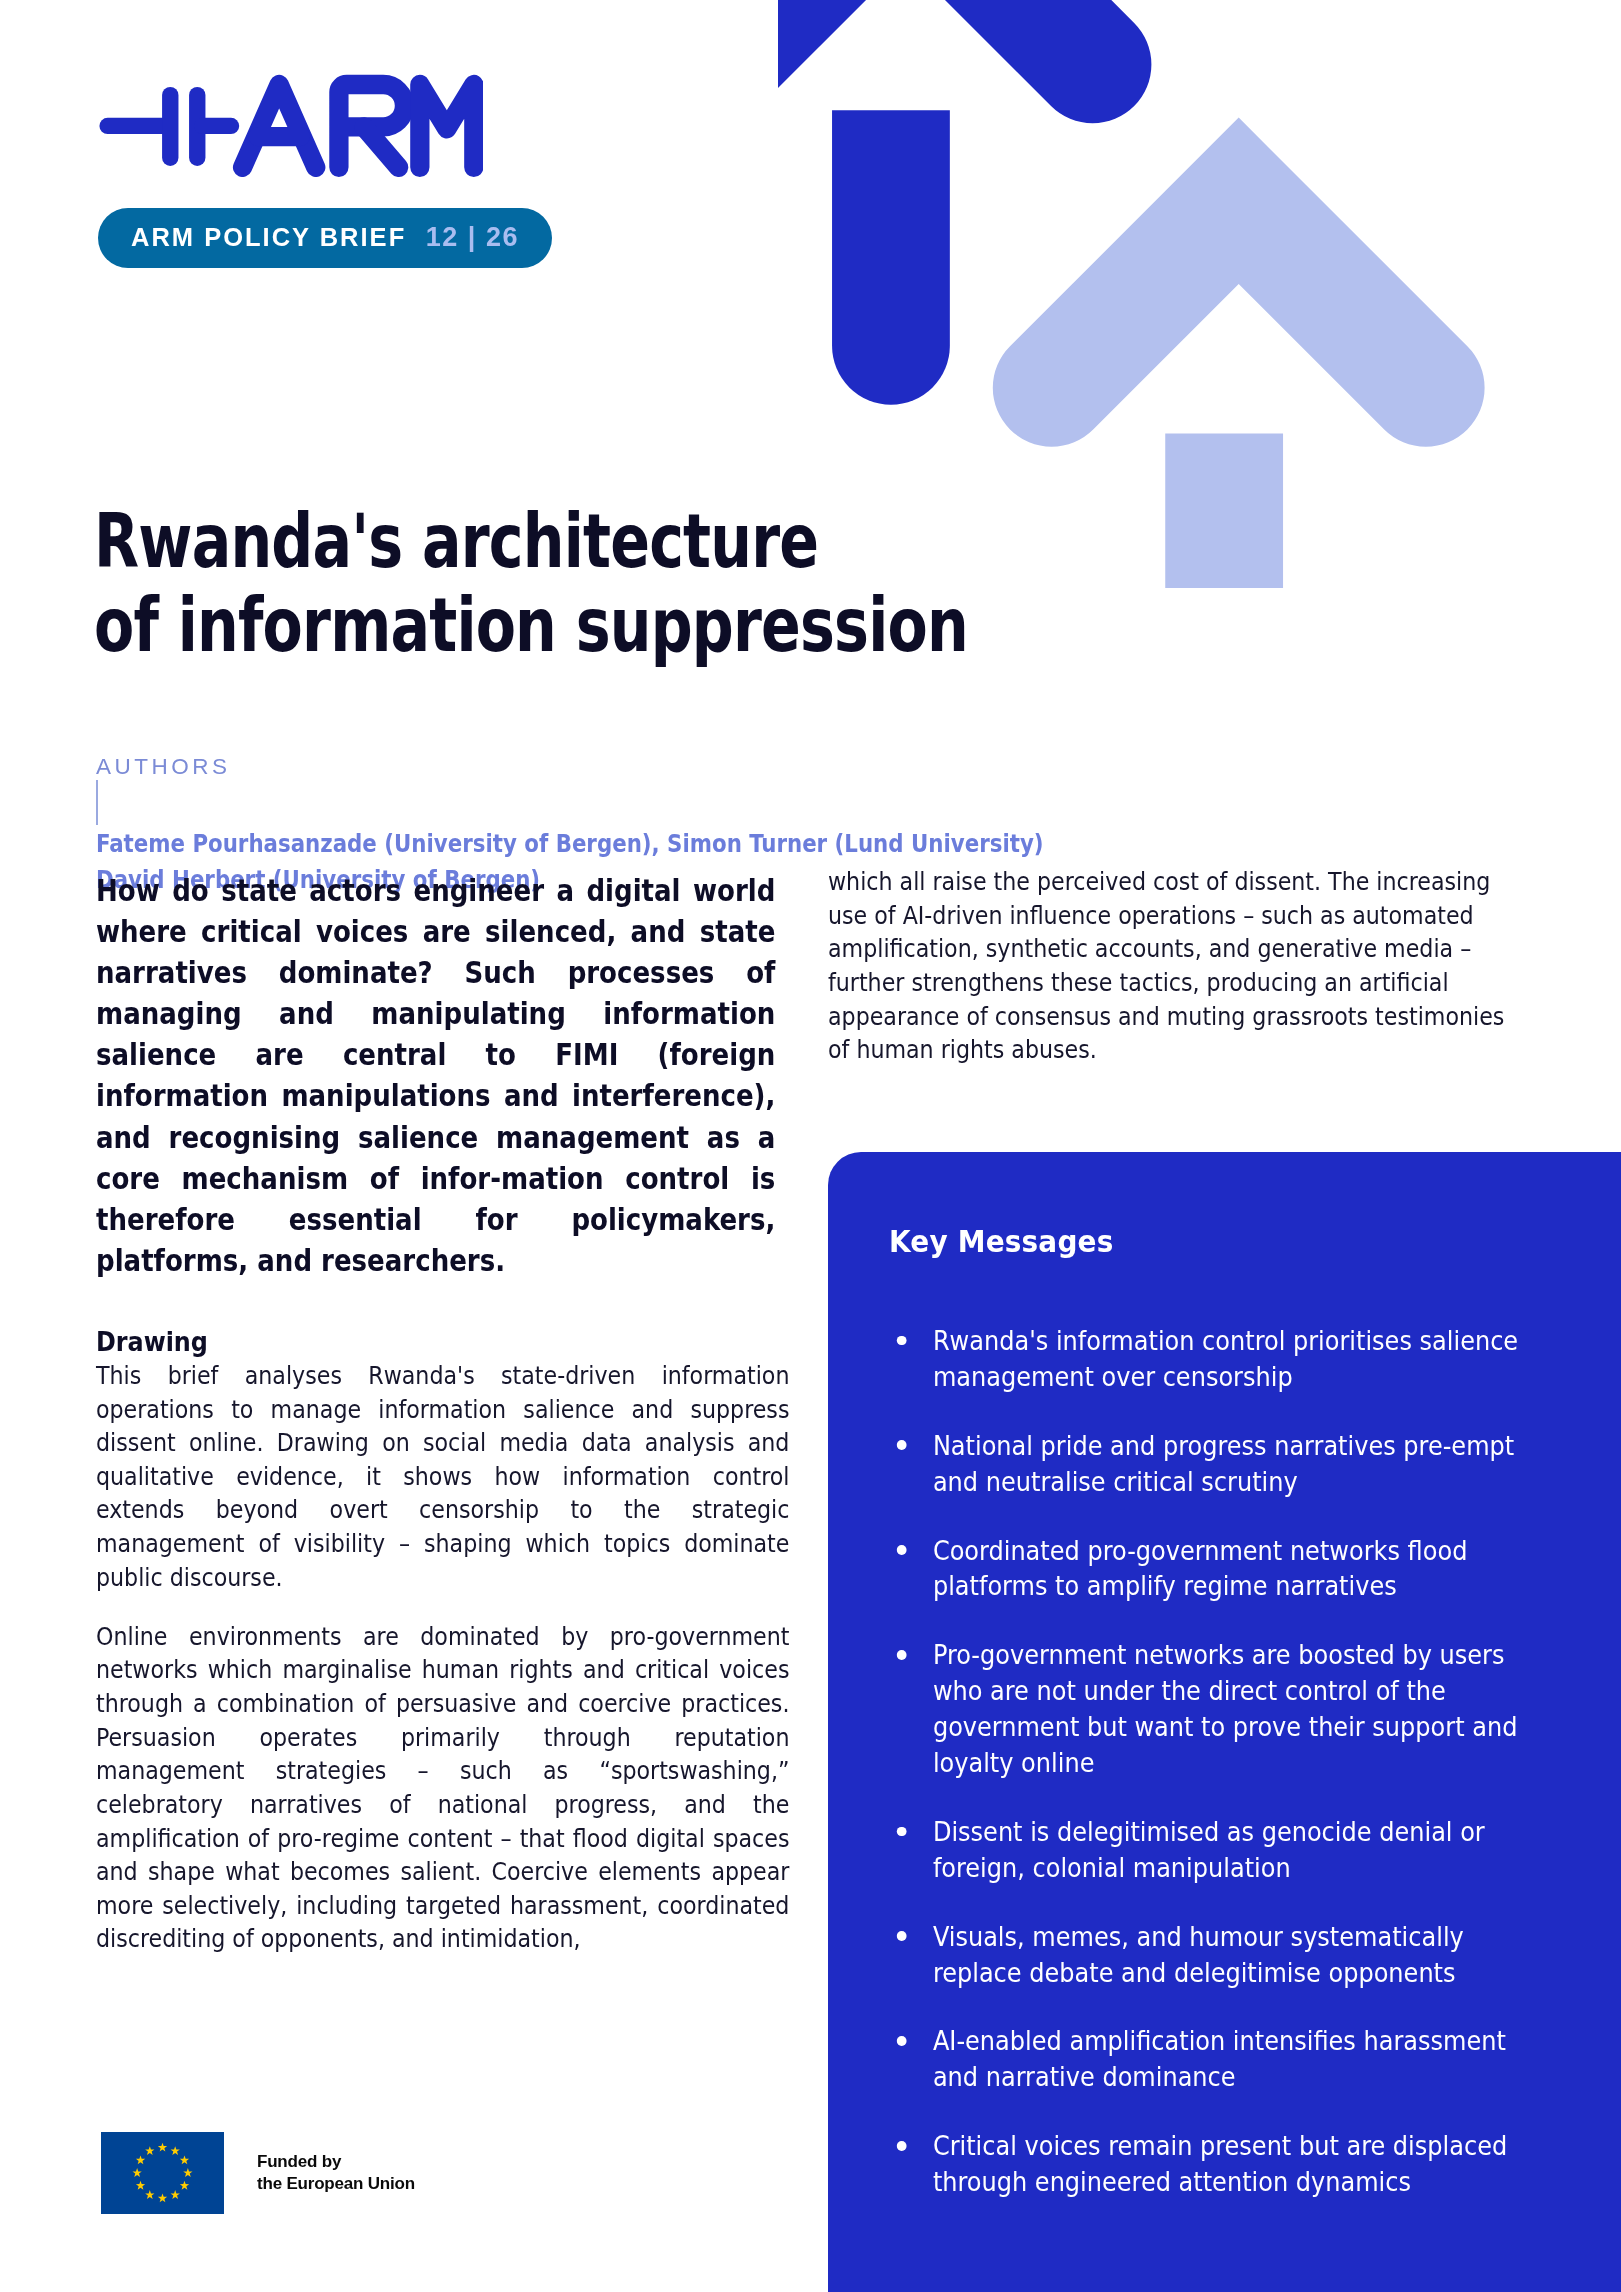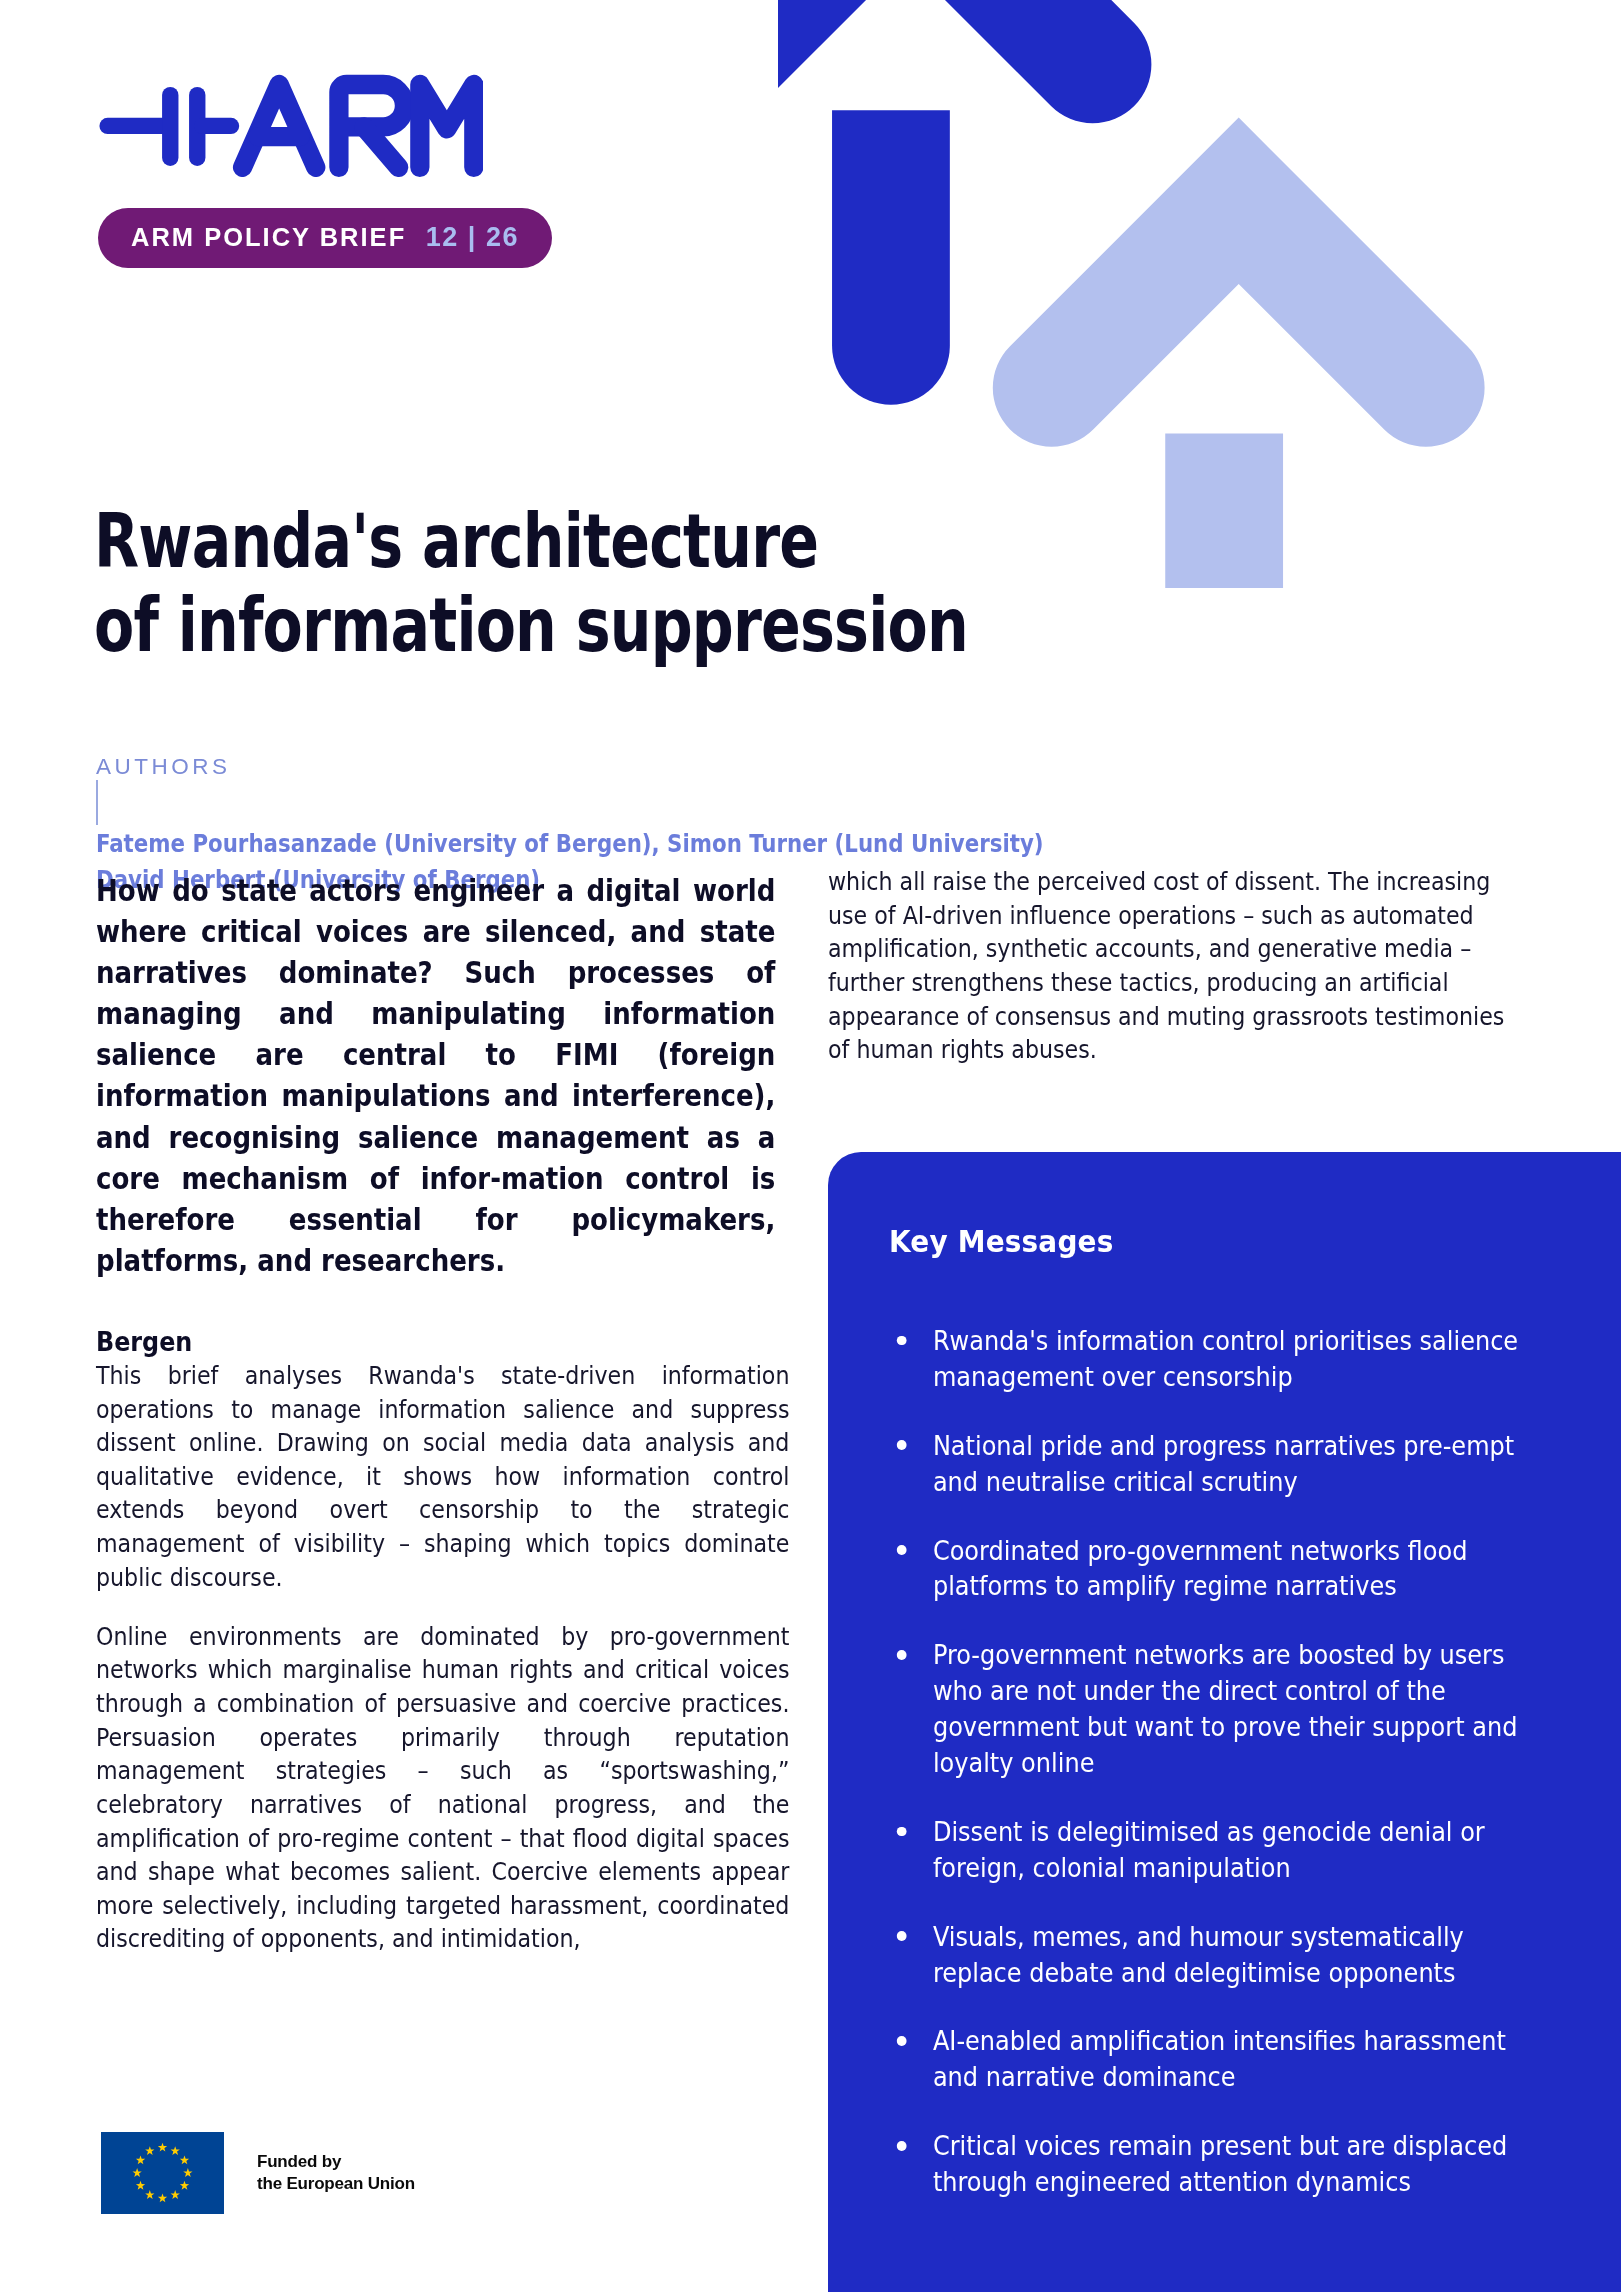--- a/index.html
+++ b/index.html
@@ -35,21 +35,21 @@
     z-index: 3;
   }
   #arm-logo {
     display: block;
     height: 106px;
   }
   #brief-badge {
     margin-top: 31px;
     display: inline-flex;
     align-items: center;
-    background: #701a75;
+    background: #0369a1;
     border-radius: 39px;
     padding: 13.7px 33px 15.7px 33px;
     letter-spacing: 2px;
   }
   #brief-badge .badge-label {
     color: #ffffff;
     font-size: 25.5px;
     font-weight: bold;
   }
   #brief-badge .badge-number {
@@ -289,21 +289,21 @@
 <div id="authors-block">
   <div id="authors-label">AUTHORS</div>
   <div id="authors-divider"></div>
   <div id="authors-names">Fateme Pourhasanzade (University of Bergen), Simon Turner  (Lund University)
 David Herbert  (University of Bergen)</div>
 </div>
 
 <div id="left-col">
   <p id="lead-para">How do state actors engineer a digital world where critical voices are silenced, and state narratives dominate? Such processes of managing and manipulating information salience are central to FIMI (foreign information manipulations and interference), and recognising salience management as a core mechanism of infor-mation control is therefore essential for policymakers, platforms, and researchers.</p>
 
-  <h2 id="summary-heading">Bergen</h2>
+  <h2 id="summary-heading">Drawing</h2>
 
   <p class="body-para">This brief analyses Rwanda's state-driven information operations to manage information salience and suppress dissent online. Drawing on social media data analysis and qualitative evidence, it shows how information control extends beyond overt censorship to the strategic management of visibility – shaping which topics dominate public discourse.</p>
   <p class="body-para">Online environments are dominated by pro-government networks which marginalise human rights and critical voices through a combination of persuasive and coercive practices. Persuasion operates primarily through reputation management strategies – such as “sportswashing,” celebratory narratives of national progress, and the amplification of pro-regime content – that flood digital spaces and shape what becomes salient. Coercive elements appear more selectively, including targeted harassment, coordinated discrediting of opponents, and intimidation,</p>
 </div>
 
 <div id="right-col-intro">
   <p>which all raise the perceived cost of dissent. The increasing use of AI-driven influence operations – such as automated amplification, synthetic accounts, and generative media – further strengthens these tactics, producing an artificial appearance of consensus and muting grassroots testimonies of human rights abuses.</p>
 </div>
 
 <div id="key-messages">

